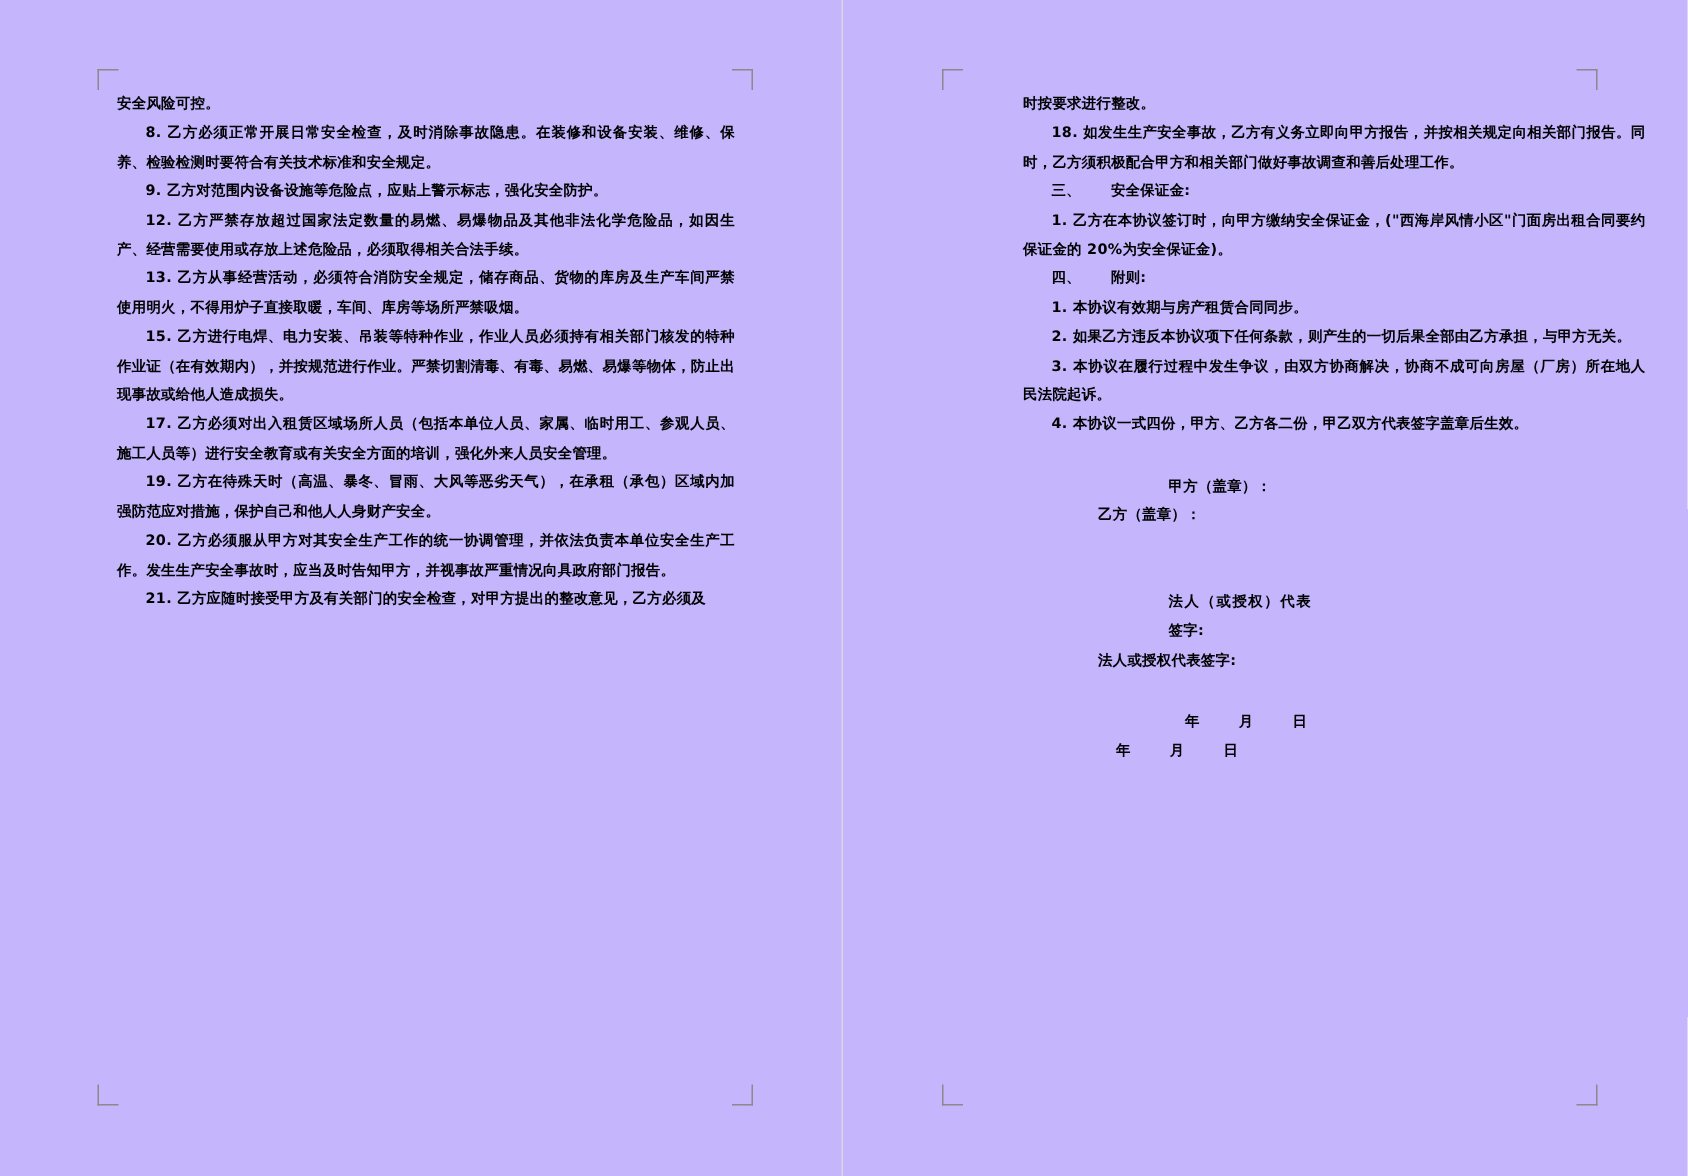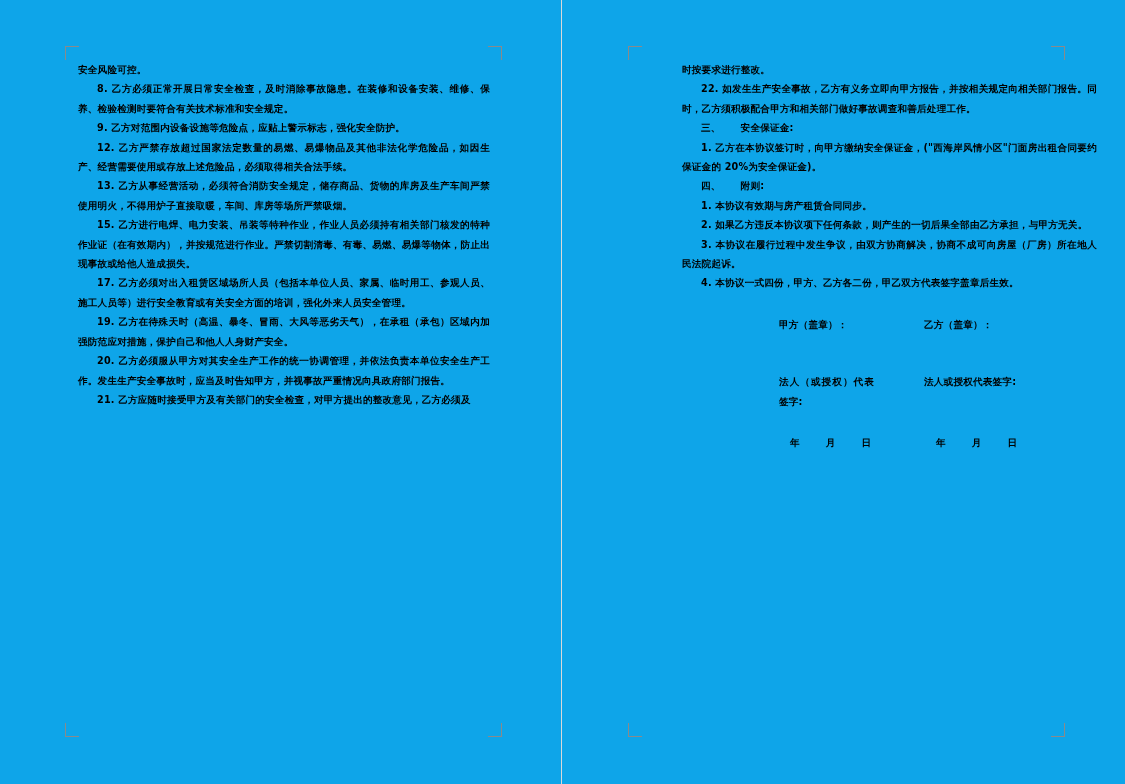--- a/index.html
+++ b/index.html
@@ -17,21 +17,21 @@
   .workspace {
     position: relative;
     width: 1125px;
     height: 784px;
     background: #ffffff;
     display: flex;
     flex-direction: row;
   }
   .page {
     position: relative;
-    background: #0ea5e9;
+    background: #c4b5fd;
     height: 784px;
     box-sizing: border-box;
   }
   .page-left {
     width: 562px;
   }
   .page-right {
     width: 563px;
   }
   .gutter {
@@ -88,21 +88,21 @@
     letter-spacing: 0.2px;
   }
   .section-head .sec-title {
     margin-left: 20px;
   }
   .sig-block {
     margin-top: 22px;
   }
   .sig-row {
     display: flex;
-    flex-direction: row;
+    flex-direction: column;
   }
   .sig-row .col-a {
     width: 192px;
     padding-left: 97px;
     box-sizing: border-box;
   }
   .sig-row .col-b {
     flex: 1;
     padding-left: 50px;
     box-sizing: border-box;
@@ -148,21 +148,21 @@
   <div class="gutter"></div>
 
   <div class="page page-right">
     <div class="crop tl" style="left:66px; top:46px;"></div>
     <div class="crop tr" style="left:489px; top:46px;"></div>
     <div class="crop bl" style="left:66px; top:723px;"></div>
     <div class="crop br" style="left:489px; top:723px;"></div>
 
     <div class="content">
       <p class="para noindent">时按要求进行整改。</p>
-      <p class="para">22. 如发生生产安全事故，乙方有义务立即向甲方报告，并按相关规定向相关部门报告。同时，乙方须积极配合甲方和相关部门做好事故调查和善后处理工作。</p>
+      <p class="para">18. 如发生生产安全事故，乙方有义务立即向甲方报告，并按相关规定向相关部门报告。同时，乙方须积极配合甲方和相关部门做好事故调查和善后处理工作。</p>
 
       <p class="section-head"><span class="sec-num">三、</span><span class="sec-title">安全保证金:</span></p>
       <p class="para">1. 乙方在本协议签订时，向甲方缴纳安全保证金，("西海岸风情小区"门面房出租合同要约保证金的 20%为安全保证金)。</p>
 
       <p class="section-head"><span class="sec-num">四、</span><span class="sec-title">附则:</span></p>
       <p class="para">1. 本协议有效期与房产租赁合同同步。</p>
       <p class="para">2. 如果乙方违反本协议项下任何条款，则产生的一切后果全部由乙方承担，与甲方无关。</p>
       <p class="para">3. 本协议在履行过程中发生争议，由双方协商解决，协商不成可向房屋（厂房）所在地人民法院起诉。</p>
       <p class="para">4. 本协议一式四份，甲方、乙方各二份，甲乙双方代表签字盖章后生效。</p>
 

